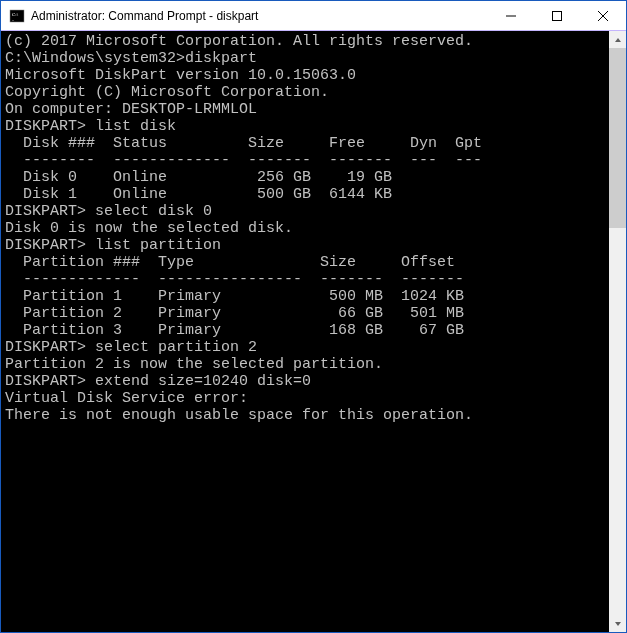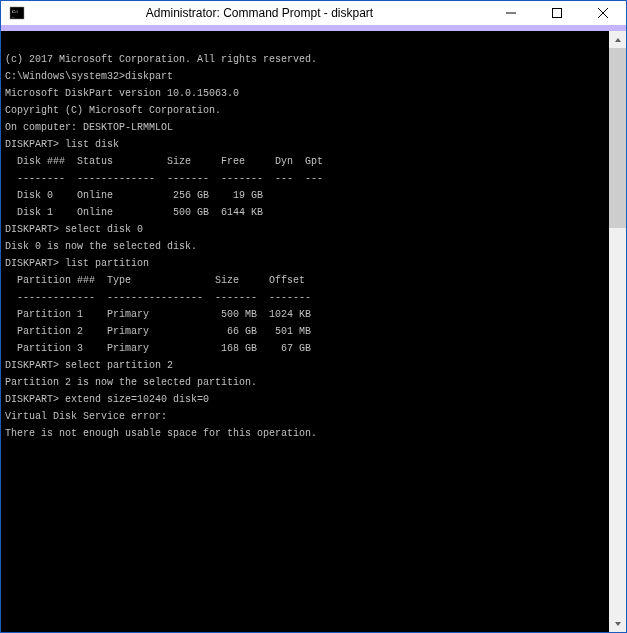--- a/index.html
+++ b/index.html
@@ -16,22 +16,21 @@
       border: 1px solid #185abd;
       background: #000;
       display: flex;
       flex-direction: column;
     }
     .titlebar {
       height: 30px;
       background: #fff;
       display: flex;
       align-items: center;
-      border-bottom: 6px solid #c4b5fd;
-      text-align: center;
+      border-bottom: 1px solid #c4b5fd;
     }
     .app-icon {
       width: 16px;
       height: 16px;
       margin: 0 6px 0 8px;
       display: flex;
       align-items: center;
       justify-content: center;
     }
     .title-text {
@@ -54,23 +53,23 @@
       cursor: pointer;
     }
     .terminal-wrap {
       flex: 1;
       display: flex;
       background: #000;
       overflow: hidden;
     }
     .terminal {
       flex: 1;
-      padding: 20px 4px;
+      padding: 2px 4px;
       font-family: Consolas, 'Courier New', monospace;
-      font-size: 10px;
+      font-size: 15px;
       line-height: 17px;
       color: #c0c0c0;
       white-space: pre;
       overflow: hidden;
     }
     .scrollbar {
       width: 17px;
       background: #f0f0f0;
       position: relative;
     }

